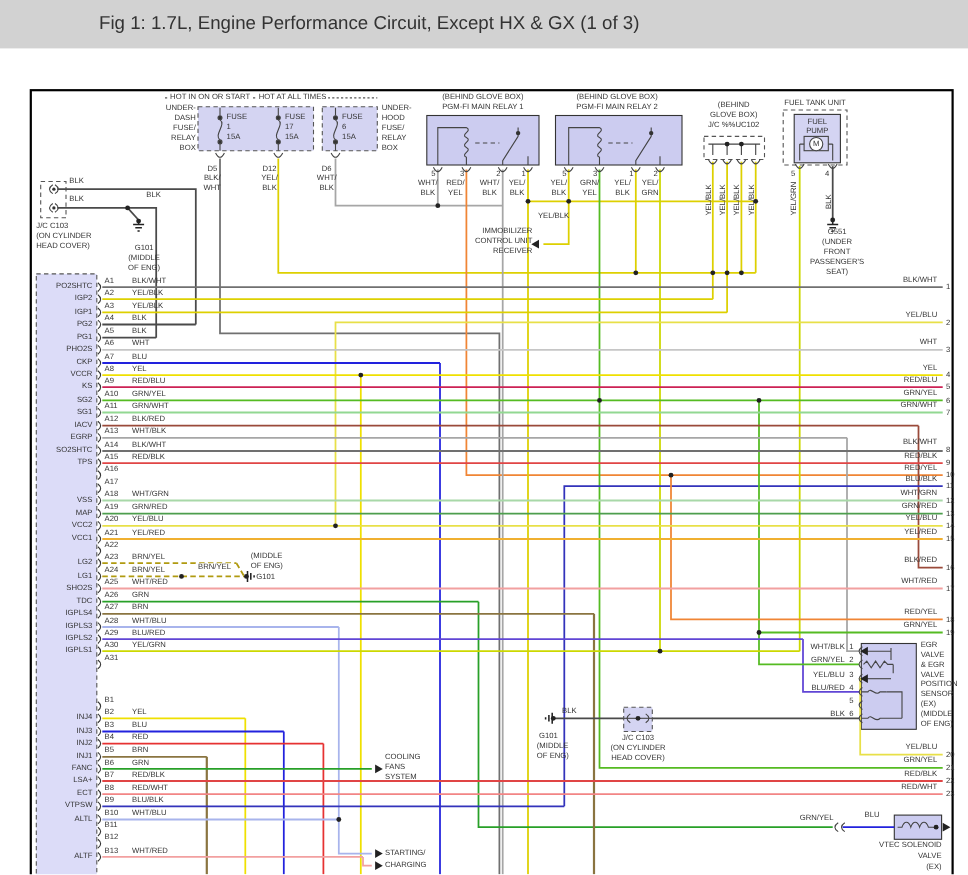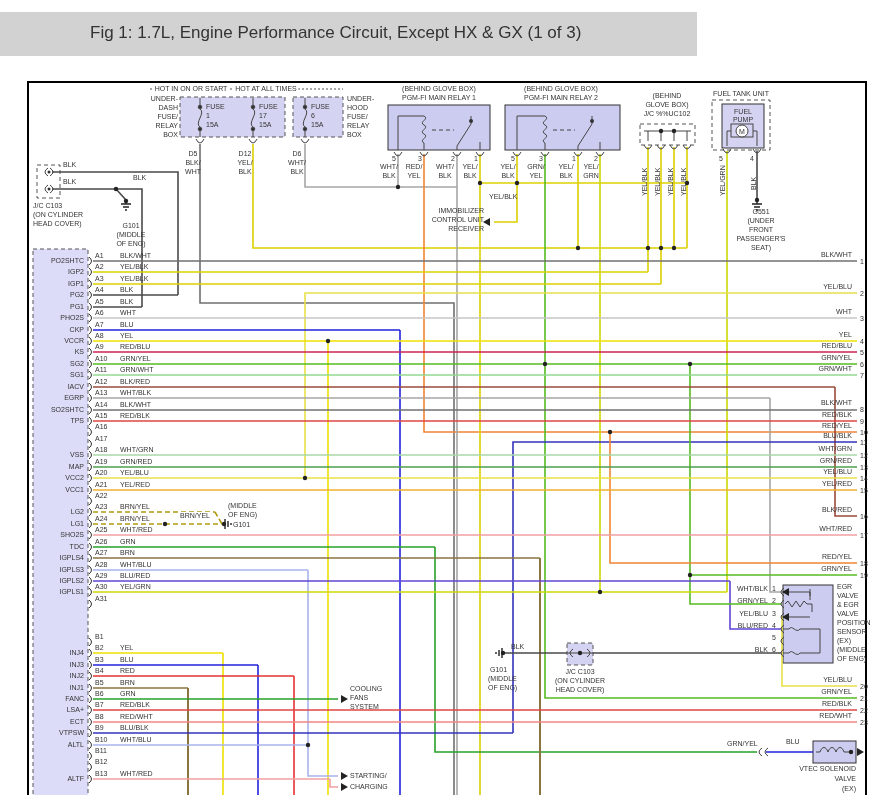--- a/index.html
+++ b/index.html
@@ -1,18 +1,18 @@
 <!DOCTYPE html>
 <html><head>
 <meta charset="utf-8">
 <style>
   html,body{margin:0;padding:0;}
   body{width:880px;height:795px;position:relative;overflow:hidden;background:#fff;
        font-family:"Liberation Sans",sans-serif;}
-  #titlebar{position:absolute;left:0;top:12px;width:697px;height:44px;background:#d2d2d2;}
+  #titlebar{position:absolute;left:0;top:0;width:880px;height:44px;background:#d2d2d2;}
   #title{position:absolute;left:90px;top:11px;font-size:17px;color:#333;white-space:nowrap;}
   #frame-layer{position:absolute;left:0;top:0;}
   .lb{position:absolute;font-size:7px;color:#333;white-space:nowrap;line-height:1;}
   .lb.c{transform:translateX(-50%);}
   .lb.r{transform:translateX(-100%);}
   .lb.rot{transform:rotate(-90deg);transform-origin:0 0;}
   .lb.bg{background:#fff;padding:0 2px;}
 </style>
 </head>
 <body>

